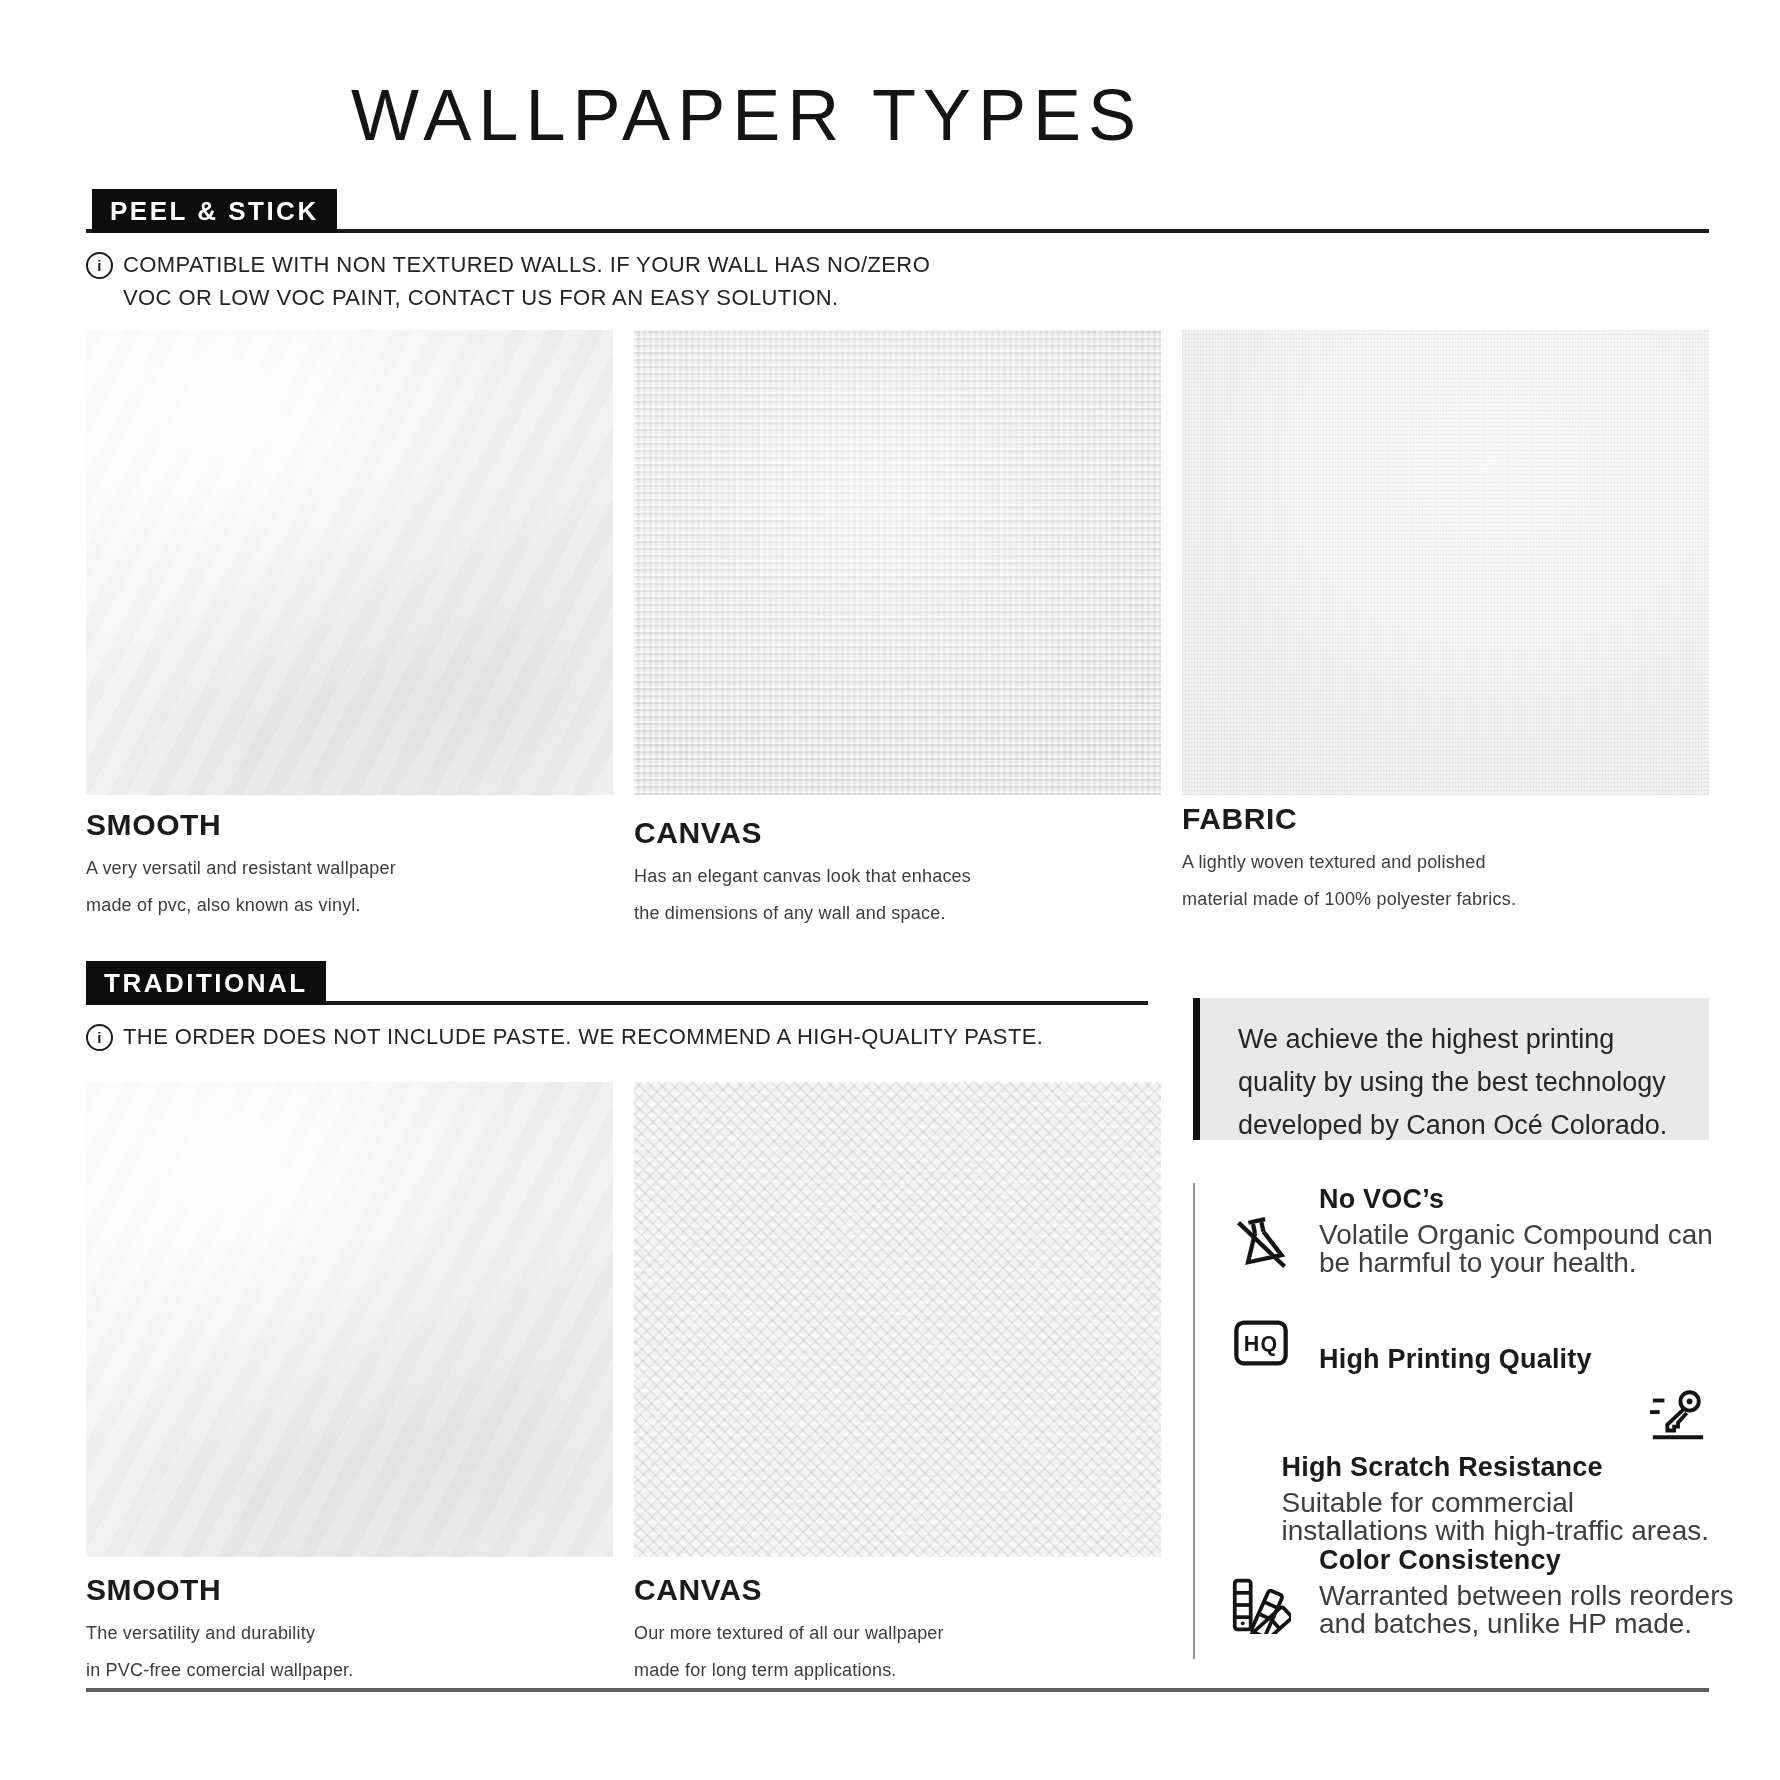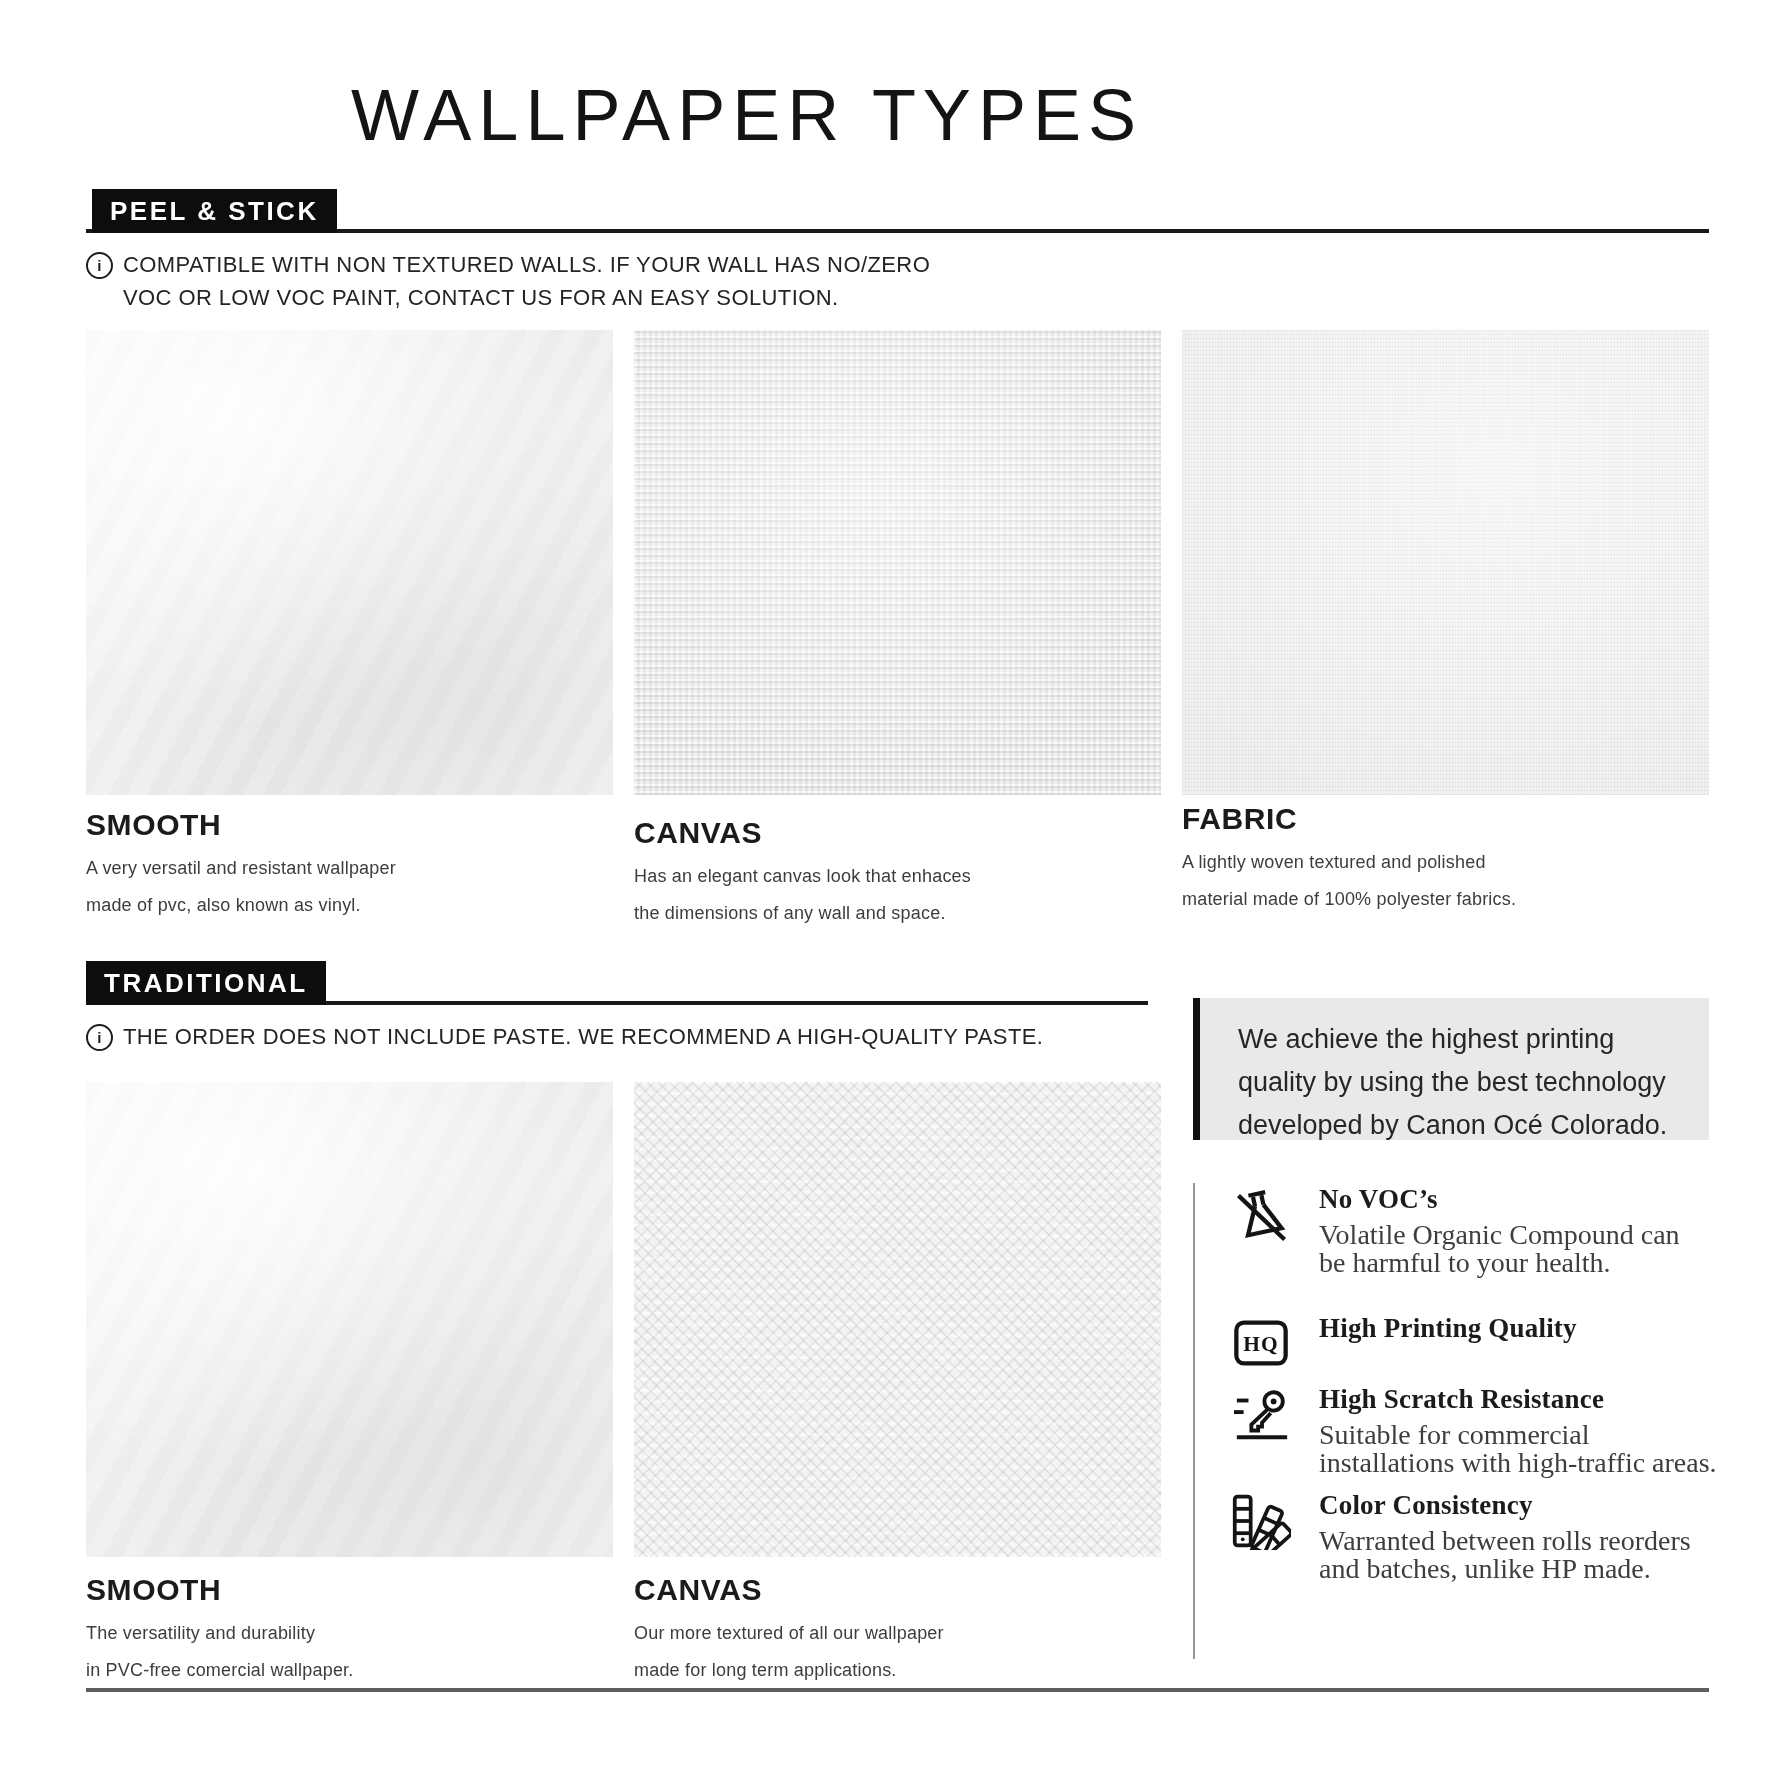--- a/index.html
+++ b/index.html
@@ -79,24 +79,24 @@
   .mt-c{margin-top:7px;}
   .mt-d{margin-top:16px;}
   .swatch-desc{margin-top:8px;font-size:18px;line-height:37px;color:#3d3d3d;letter-spacing:.2px;}
   .quality-panel{
     position:absolute;left:1193px;top:998px;width:516px;height:142px;box-sizing:border-box;
     background:#e9e9e9;border-left:7px solid #101010;
     padding:20px 0 0 38px;font-size:27px;line-height:43px;color:#262626;
   }
   .feature-divider{position:absolute;left:1193px;top:1183px;width:2px;height:476px;background:#959595;}
   .features{position:absolute;left:1231px;top:1184px;width:478px;}
-  .feature{display:flex;align-items:flex-start;font-family:Liberation Serif, serif;}
+  .feature{display:flex;align-items:flex-end;}
   .f1{margin-bottom:36px;}
   .f2{margin-bottom:9px;}
-  .f3{margin-bottom:13px;}
+  .f3{flex-direction:column;}
   .feature-icon{flex:0 0 66px;margin-top:2px;}
   .feature-text{flex:1;margin-left:22px;}
   .feature-title{font-size:27px;font-weight:700;color:#1b1b1b;letter-spacing:.2px;}
   .feature-desc{margin-top:6px;font-size:28px;line-height:28px;color:#3e3e3e;}
   svg .st{stroke:#141414;stroke-width:4;fill:none;}
   svg .stf{fill:#141414;stroke:none;}
 </style>
 </head>
 <body>
 

